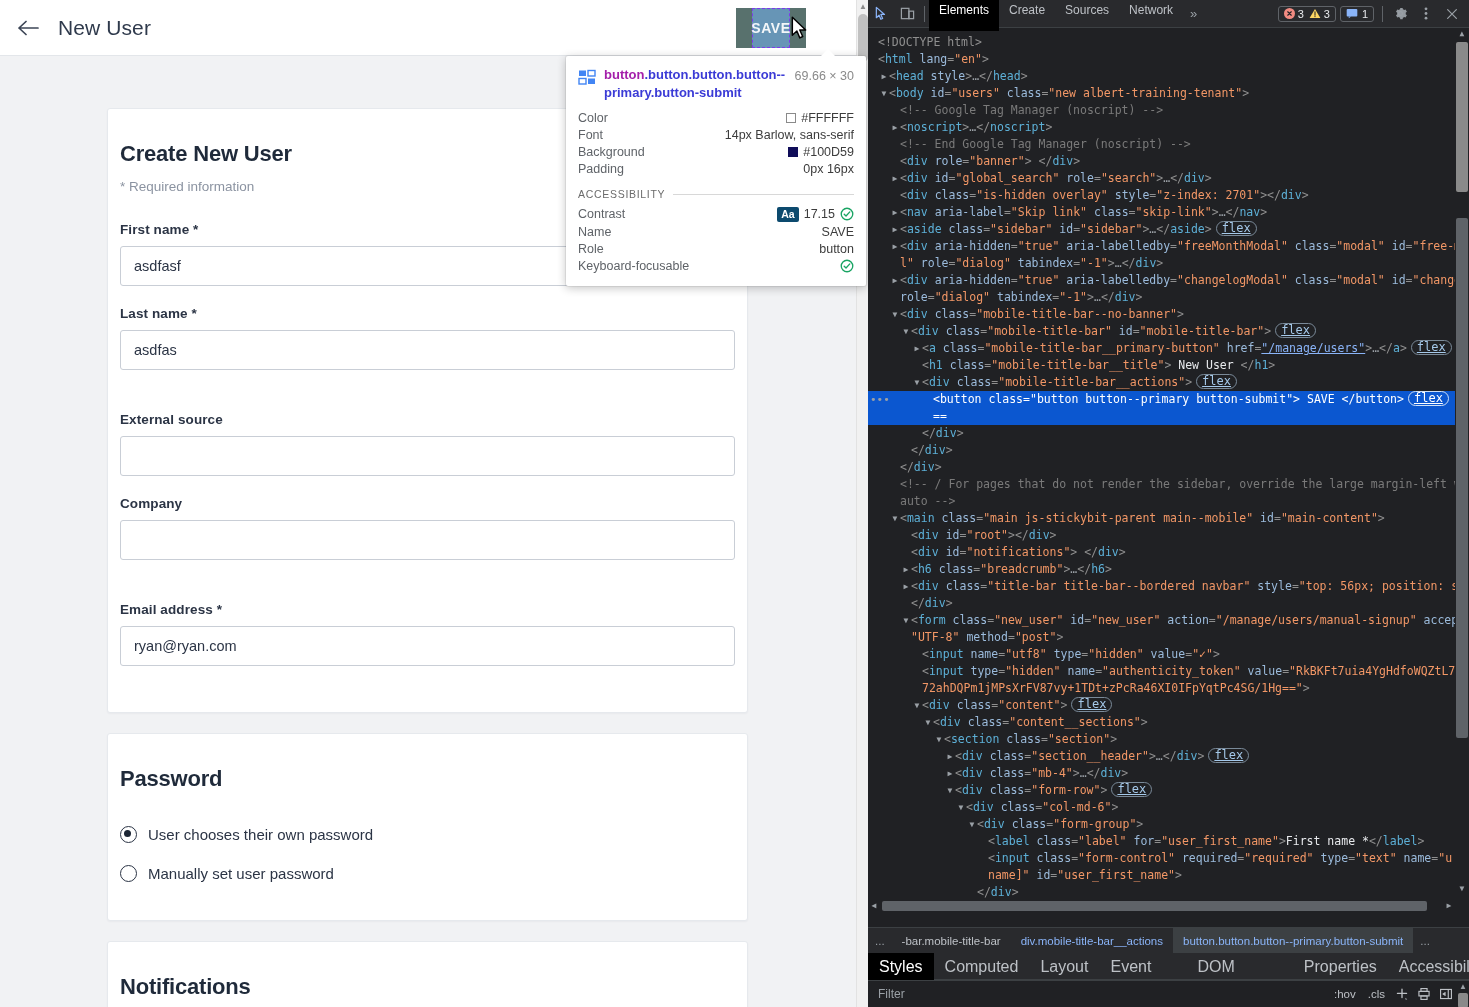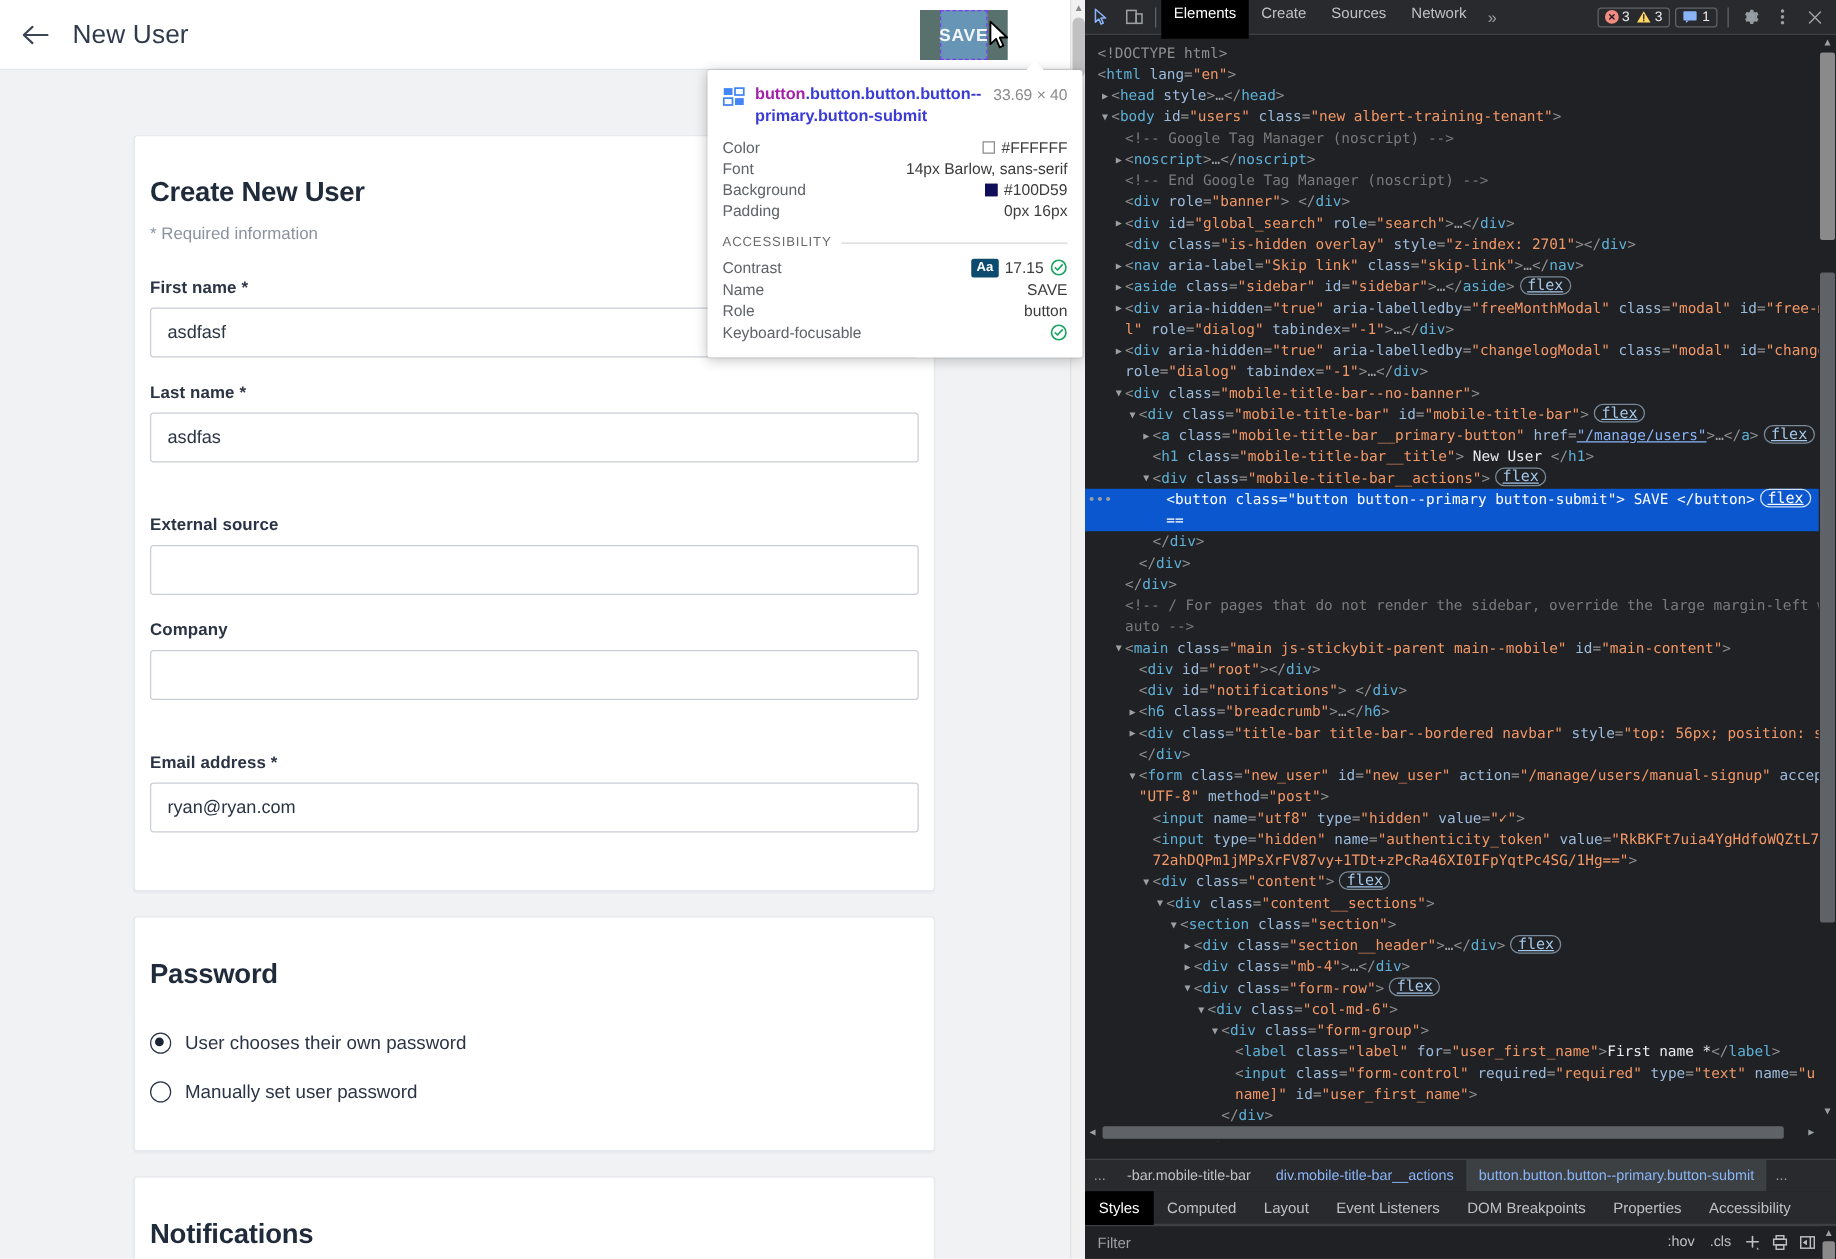--- a/index.html
+++ b/index.html
@@ -316,21 +316,21 @@
   .crumb.plain { color: #bdc1c6; }
   .crumb-dots { padding: 0 7px; color: #9aa0a6; cursor: pointer; }
 
   
   .dt-stabs {
     position: absolute; left: 0; top: 953px; width: 601px; height: 27px;
     background: #292a2d;
     border-bottom: 1px solid #3c4043;
     display: flex; align-items: center;
     font-family: "Liberation Sans", sans-serif;
-    font-size: 12px;
+    font-size: 16px;
   }
   .stab { padding: 0 11px; height: 27px; line-height: 27px; color: #bdc1c6; cursor: pointer; }
   .stab.active { background: #000000; color: #ffffff; }
 
   
   .dt-filter {
     position: absolute; left: 0; top: 980px; width: 601px; height: 27px;
     background: #202124;
     display: flex; align-items: center;
     font-family: "Liberation Sans", sans-serif;
@@ -450,21 +450,21 @@
     <div class="tt-head">
       <svg class="tt-node-icon" viewBox="0 0 18 18">
         <rect x="1" y="2.5" width="7" height="5.5" fill="#4285f4"></rect>
         <rect x="10" y="2.5" width="7" height="5.5" fill="none" stroke="#4285f4" stroke-width="1.4"></rect>
         <rect x="1" y="10.5" width="7" height="5.5" fill="none" stroke="#4285f4" stroke-width="1.4"></rect>
         <rect x="10" y="10.5" width="7" height="5.5" fill="#4285f4"></rect>
       </svg>
       <div class="tt-selector">
         <span class="tt-sel-tag">button</span><span class="tt-sel-cls">.button.button.button--primary.button-submit</span>
       </div>
-      <div class="tt-dims">33.69 × 40</div>
+      <div class="tt-dims">69.66 × 30</div>
     </div>
 
     <div class="tt-row">
       <span class="tt-k">Color</span>
       <span class="tt-v">
         <span class="sw" style="background:#FFFFFF"></span>
         <span>#FFFFFF</span>
       </span>
     </div>
     <div class="tt-row">

